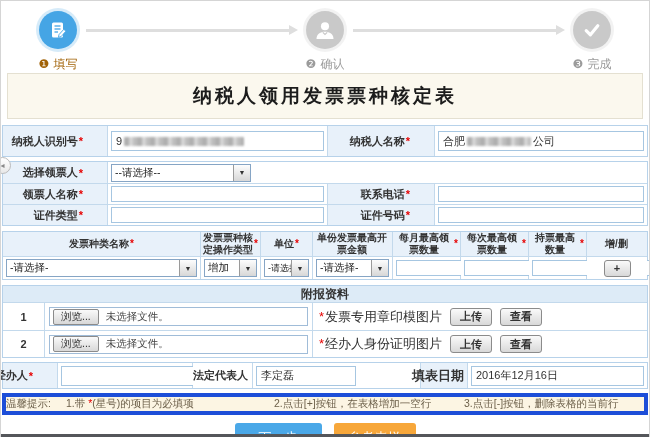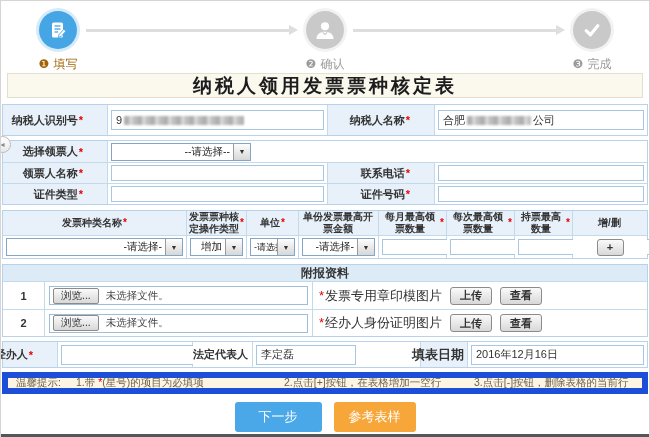--- a/index.html
+++ b/index.html
@@ -15,21 +15,21 @@
   .circle.inactive { background: #c9c9c9; box-shadow: 0 0 0 3px rgba(0,0,0,.05); }
   .slabel { margin-top: 7px; font-size: 12px; white-space: nowrap; }
   .slabel span + span { margin-left: 4px; }
   .slabel.active { color: #a16207; }
   .slabel.inactive { color: #9b9b9b; }
   .connector { flex: 1 1 auto; height: 3px; background: #dedede; margin-top: 18px; margin-left: 5px; margin-right: 13px; position: relative; }
   .connector::after { content: ""; position: absolute; right: -9px; top: -4px;
       border-left: 9px solid #dedede; border-top: 5.5px solid transparent; border-bottom: 5.5px solid transparent; }
 
   
-  .title-bar { margin: 4px 6px 0 6px; height: 25px; background: #fbf8ee; border: 1px solid #e4e0d1;
+  .title-bar { margin: 4px 6px 0 6px; height: 46px; background: #fbf8ee; border: 1px solid #e4e0d1;
                display: flex; align-items: center; justify-content: center;
                font-size: 19px; font-weight: bold; color: #1c1c1c; letter-spacing: 3px; }
 
   
   .tbl { margin: 0 1px; border: 1px solid #b7d2ea; background: #fff; position: relative; }
   .mt6 { margin-top: 6px; } .mt4 { margin-top: 4px; } .mt5 { margin-top: 5px; }
   .row { display: flex; align-items: stretch; }
   .row + .row { border-top: 1px solid #c3d9ec; }
   .r30 { height: 30px; } .r21 { height: 21px; } .r27 { height: 27px; } .r25 { height: 25px; }
   .lbl { background: #e8f1fa; display: flex; align-items: center; justify-content: flex-end;
@@ -43,21 +43,21 @@
               padding: 0 4px; color: #333; outline: none; background: #fff; font-family: inherit; }
   input.txt.small { height: 16px; }
   .field { flex: 1; height: 20px; margin: 0 3px; border: 1px solid #a6c6e1; font-size: 11px;
            display: flex; align-items: center; padding: 0 4px; color: #333; background: #fff; overflow: hidden; white-space: nowrap; }
   .redact { display: inline-block; height: 9px; margin: 0 2px; border-radius: 1px; opacity: .7;
             background: repeating-linear-gradient(90deg, #8f8f8f 0 5px, #c4c4c4 5px 9px, #a3a3a3 9px 13px);
             filter: blur(1.3px); }
 
   
   .sel { display: flex; align-items: center; border: 1px solid #86a5c5; background: #fff; height: 18px; overflow: hidden; }
-  .sel-text { flex: 1; font-size: 10.5px; padding: 8px 3px; color: #222; white-space: nowrap; overflow: hidden; text-align: right; }
+  .sel-text { flex: 1; font-size: 10.5px; padding: 8px 3px; color: #222; white-space: nowrap; overflow: hidden; }
   .sel-btn { width: 17px; align-self: stretch; background: linear-gradient(#fdfdfd, #d7d7d7);
              border-left: 1px solid #9a9a9a; display: flex; align-items: center; justify-content: center;
              font-size: 7px; color: #333; flex: 0 0 auto; }
 
   
   .ih { background: #e8f1fa; border-right: 1px solid #c3d9ec; display: flex; align-items: center; justify-content: center;
         text-align: center; font-size: 10px; font-weight: bold; color: #333; line-height: 1.2; padding: 1px 2px; }
   .ih.last { border-right: none; }
   .ihrow { height: 24px; }
   .ic { display: flex; align-items: center; padding: 0 3px; border-right: 1px solid #c3d9ec; background: #fff; }
@@ -78,41 +78,41 @@
                  font-size: 12px; font-weight: bold; color: #333; }
   .num { width: 42px; display: flex; align-items: center; justify-content: center;
          font-size: 11px; font-weight: bold; color: #333; border-right: 1px solid #c3d9ec; }
   .fcell { width: 268px; display: flex; align-items: center; border-right: 1px solid #c3d9ec; padding: 0 4px; }
   .filebox { flex: 1; height: 19px; border: 1px solid #a0bcd8; display: flex; align-items: center; gap: 7px; padding: 0 3px; background: #fff; }
   .fname { font-size: 10.5px; color: #444; }
   .dcell { flex: 1; display: flex; align-items: center; padding-left: 6px; gap: 8px; }
   .doc-label { font-size: 13px; color: #333; white-space: nowrap; }
 
   
-  .tips { margin: 4px 1px 0 1px; height: 22px; background: #fcf5e3; border: 6px solid #1d4ed8;
-          display: flex; align-items: center; font-size: 10.5px; color: #6b5f49; padding-left: 8px; }
+  .tips { margin: 4px 1px 0 1px; height: 22px; background: #fcf5e3; border: 4px solid #1d4ed8;
+          display: flex; align-items: center; font-size: 10.5px; color: #6b5f49; padding-left: 0; }
   .tips .t-label { flex: 0 0 60px; }
   .tips .t1 { flex: 0 0 208px; } .tips .t2 { flex: 0 0 190px; }
 
   
   .actions { margin-top: 8px; display: flex; justify-content: center; gap: 12px; }
   .action-btn { border: none; border-radius: 3px; color: #fff; font-size: 13px; padding: 6px 24px;
                 cursor: pointer; font-family: inherit; }
   .next { background: #4aa8e8; }
   .sample { background: #f7a73a; padding: 6px 15px; }
 
   .edge-toggle { position: absolute; left: -9px; top: -5px; width: 17px; height: 17px; border-radius: 50%;
                  border: 1px solid #bbb; background: linear-gradient(#fff, #e8e8e8); z-index: 5;
                  display: flex; align-items: center; justify-content: center; font-size: 8px; color: #888; }
   .bottom-strip { position: absolute; bottom: 0; left: 0; width: 100%; height: 3px; background: #54565a; }
 
   
   .w55{width:55px;} .w60{width:60px;} .w47{width:47px;} .w105{width:105px;} .w107{width:107px;}
   .w135{width:135px;} .w168{width:168px;} .w220{width:220px;}
-  .cw0{width:184px;} .cw1{width:60px;} .cw2{width:52px;} .cw3{width:80px;} .cw4{width:68px;} .cw5{width:68px;} .cw6{width:58px;} .cw7{flex:1;}
+  .cw0{width:198px;} .cw1{width:60px;} .cw2{width:52px;} .cw3{width:80px;} .cw4{width:68px;} .cw5{width:68px;} .cw6{width:58px;} .cw7{flex:1;}
 </style>
 </head>
 <body>
 
 <div class="page">
 
   <div class="steps">
     <div class="step">
       <div class="circle active">
         <svg width="20" height="20" viewBox="0 0 20 20" aria-hidden="true">

